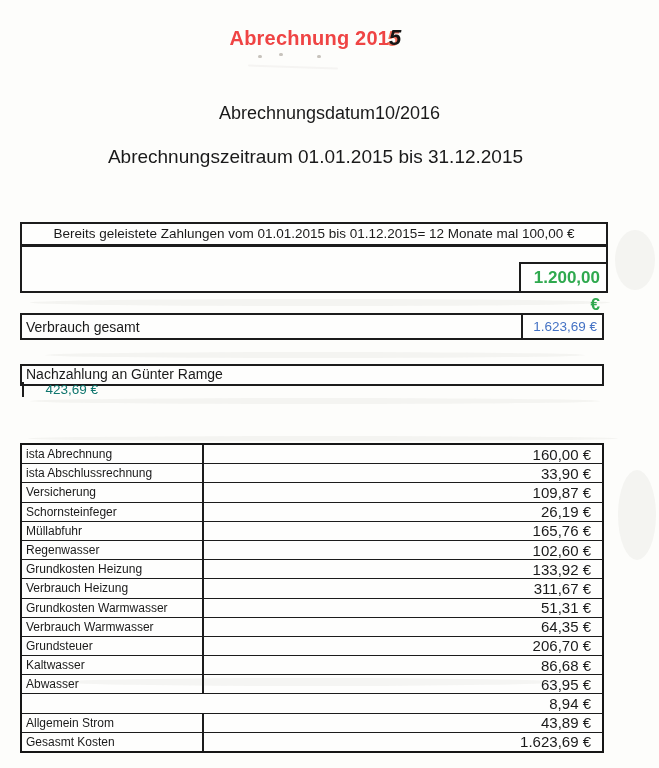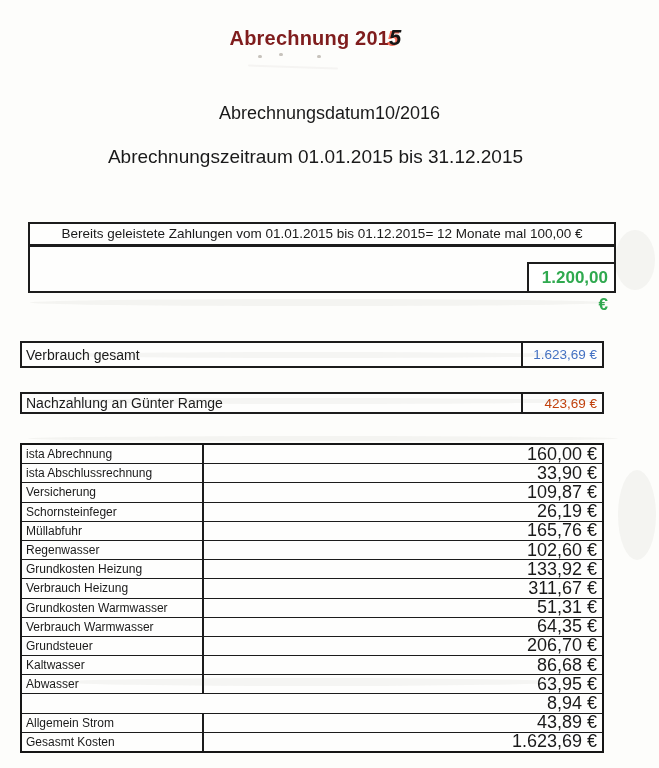--- a/index.html
+++ b/index.html
@@ -65,21 +65,20 @@
 
   
   .pay-box {
     position: absolute;
     left: 20px;
     top: 222px;
     width: 584px;
     height: 67px;
     border: 2px solid #1c1c1c;
     background: #fefefd;
-    margin-left: 8px;
   }
   .pay-box .pay-header {
     height: 20px;
     line-height: 20px;
     border-bottom: 3px solid #1c1c1c;
     text-align: center;
     font-size: 13.5px;
   }
   .pay-box .pay-total {
     position: absolute;
@@ -99,21 +98,20 @@
 
   
   .sum-row {
     position: absolute;
     left: 20px;
     width: 584px;
     border: 2px solid #1c1c1c;
     background: #fefefd;
     display: flex;
     box-sizing: border-box;
-    margin-top: 28px;
   }
   .sum-row .sum-label {
     flex: 1;
     font-size: 14px;
     padding-left: 4px;
     display: flex;
     align-items: center;
   }
   .sum-row .sum-value {
     width: 74px;
@@ -149,22 +147,22 @@
     width: 176px;
     border-right: 2.5px solid #1c1c1c;
     font-size: 12px;
     padding-left: 4px;
     display: flex;
     align-items: center;
     white-space: nowrap;
   }
   .cost-row .cost-value {
     flex: 1;
-    font-size: 18px;
-    padding-right: 5px;
+    font-size: 15px;
+    padding-right: 11px;
     display: flex;
     align-items: center;
     justify-content: flex-end;
   }
 
   
   .streak {
     position: absolute;
     border-radius: 50%;
     background: rgba(110, 100, 90, 0.06);
@@ -177,44 +175,44 @@
     border-radius: 2px;
     pointer-events: none;
   }
 </style>
 </head>
 <body>
 
 <div class="page">
 
   <div class="doc-title">
-    <span class="prefix" style="color: #7f1d1d;">Abrechnung 201</span><span class="suffix">5</span>
+    <span class="prefix" style="color: #ef4444;">Abrechnung 201</span><span class="suffix">5</span>
   </div>
 
   <div class="whiteout-dot" style="left:258px; top:55px; width:4px;"></div>
   <div class="whiteout-dot" style="left:279px; top:53px; width:4px;"></div>
   <div class="whiteout-dot" style="left:317px; top:55px; width:4px;"></div>
   <div class="smear" style="left:248px; top:66px; width:90px; transform:rotate(2deg); opacity:.35;"></div>
 
   <div class="date-line">Abrechnungsdatum10/2016</div>
   <div class="period-line">Abrechnungszeitraum 01.01.2015 bis 31.12.2015</div>
 
   <div class="pay-box">
     <div class="pay-header">Bereits geleistete Zahlungen vom 01.01.2015 bis 01.12.2015= 12 Monate mal 100,00 €</div>
     <div class="pay-total" style="color: rgb(47, 169, 79);">1.200,00 €</div>
   </div>
 
   <div id="summary-container">
       <div class="sum-row" style="top: 313px; height: 27px;">
         <div class="sum-label">Verbrauch gesamt</div>
         <div class="sum-value" style="color: rgb(68, 114, 196);">1.623,69 €</div>
       </div>
-      <div class="sum-row" style="top: 364px; height: 22px;">
+      <div class="sum-row" style="top: 364px; height: 22px; flex-direction: column;">
         <div class="sum-label">Nachzahlung an Günter Ramge</div>
-        <div class="sum-value" style="color: #c2410c;">423,69 €</div>
+        <div class="sum-value" style="color: #0f766e;">423,69 €</div>
       </div>
     </div>
 
   <div class="cost-table" id="cost-table">
       <div class="cost-row">
         <div class="cost-label">ista Abrechnung</div>
         <div class="cost-value">160,00 €</div>
       </div>
       <div class="cost-row">
         <div class="cost-label">ista Abschlussrechnung</div>

